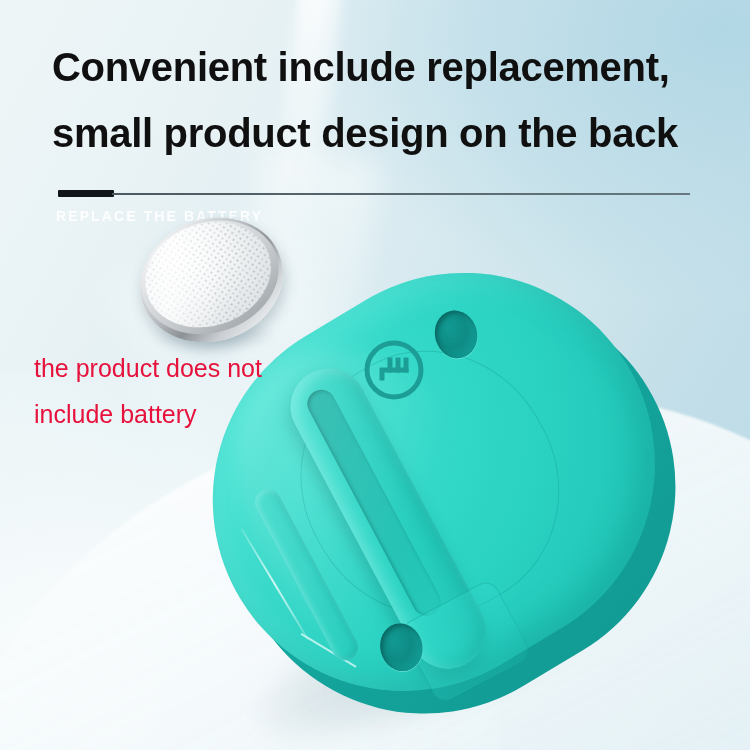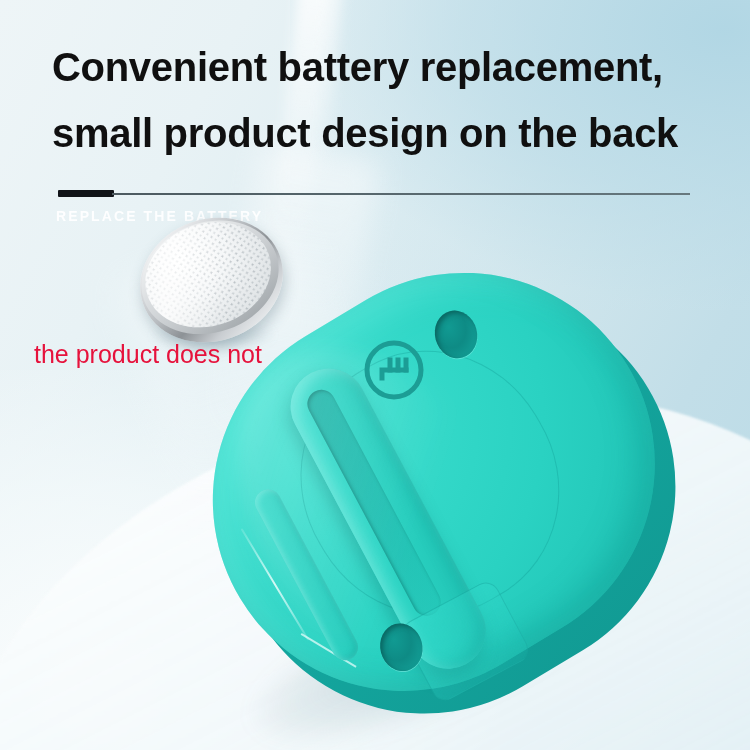--- a/index.html
+++ b/index.html
@@ -129,21 +129,21 @@
     font-size: 14px;
     font-weight: 700;
     letter-spacing: 2.1px;
     white-space: nowrap;
   }
 
   
   .warning {
     position: absolute;
     left: 34px;
-    top: 331px;
+    top: 345px;
     width: 330px;
     color: #e6123c;
     font-size: 25px;
     font-weight: 400;
     line-height: 46px;
     white-space: nowrap;
     z-index: 7;
   }
   .warning .line { display: block; }
 
@@ -363,40 +363,41 @@
   <div class="bg-topright"></div>
   <div class="bg-bottomleft"></div>
   <div class="bg-floor"></div>
 
   <div class="streak streak-a"></div>
   <div class="streak streak-b"></div>
   <div class="streak streak-c"></div>
   <div class="streak streak-d"></div>
 
   <div class="headline">
-    <span class="line">Convenient battery replacement,</span>
+    <span class="line">Convenient include replacement,</span>
     <span class="line">small product design on the back</span>
   </div>
 
   <div class="divider">
     <div class="thick"></div>
     <div class="thin"></div>
   </div>
 
   <div class="ghost-caption">REPLACE THE BATTERY</div>
 
   <div class="coin-shadow"></div>
   <div class="coin">
     <div class="coin-rim"></div>
     <div class="coin-rim2"></div>
     <div class="coin-face"></div>
   </div>
 
   <div class="warning">
     <span class="line">the product does not</span>
+    <span class="line">include battery</span>
   </div>
 
   <div class="device-shadow"></div>
   <div class="device">
     <div class="device-inner">
       <div class="body-side"></div>
       <div class="body-top"></div>
       <div class="cavity-outline"></div>
       <div class="drawer-seam"></div>
       <div class="drawer-seam2"></div>

